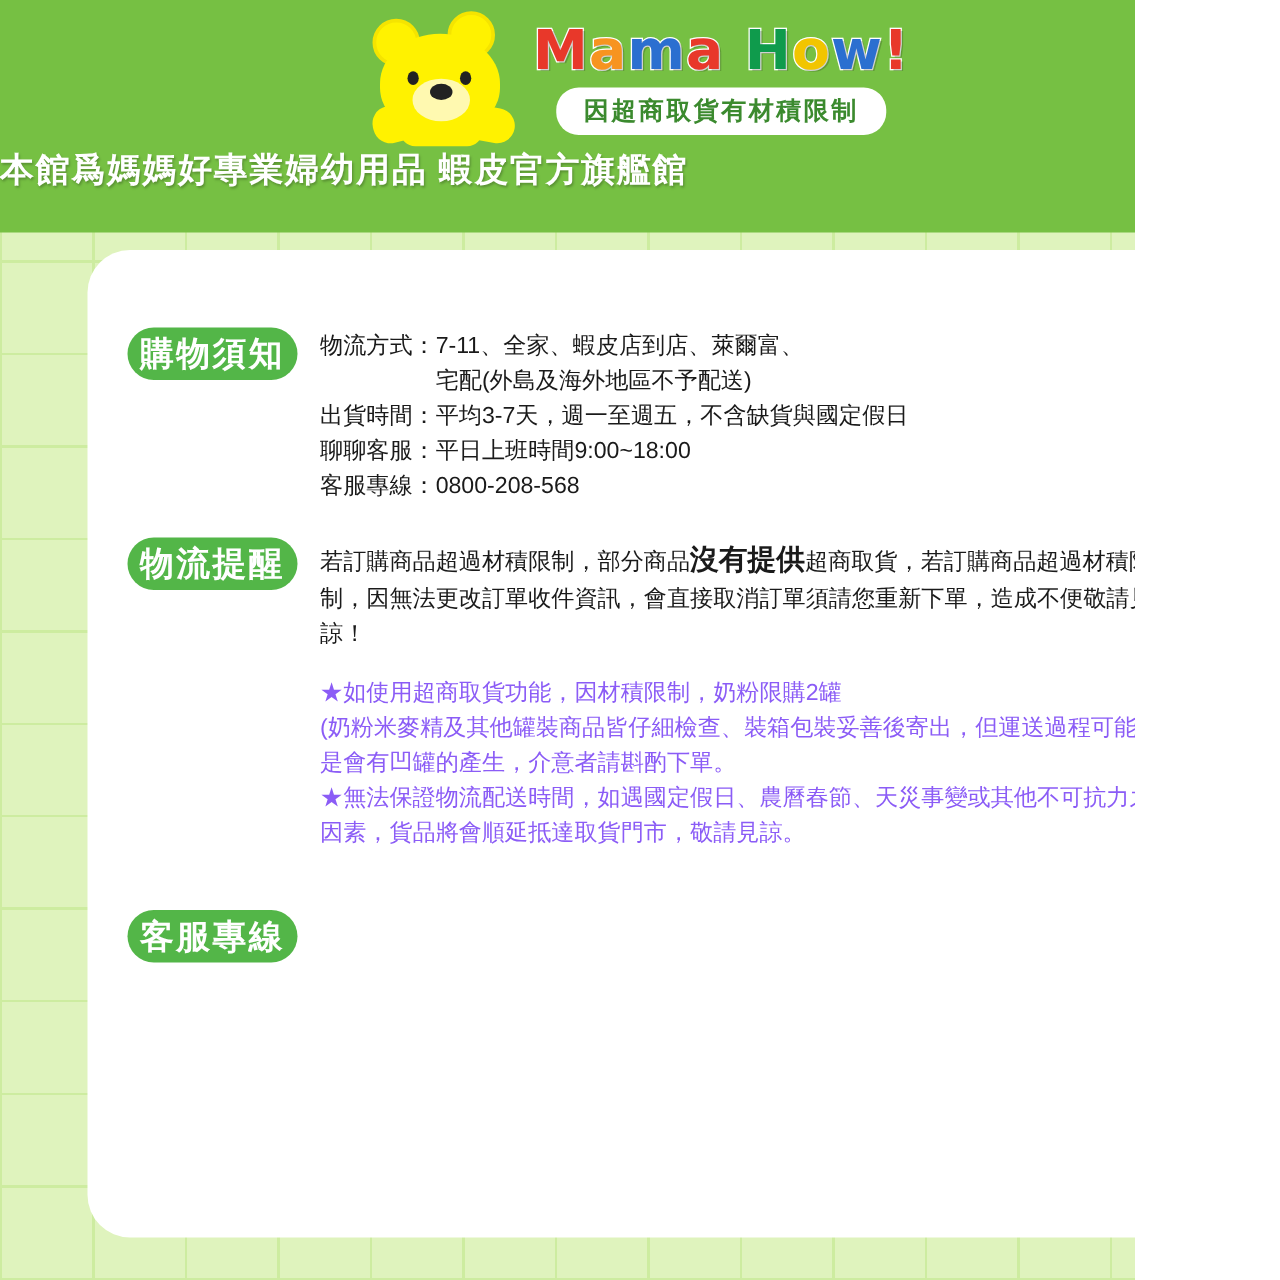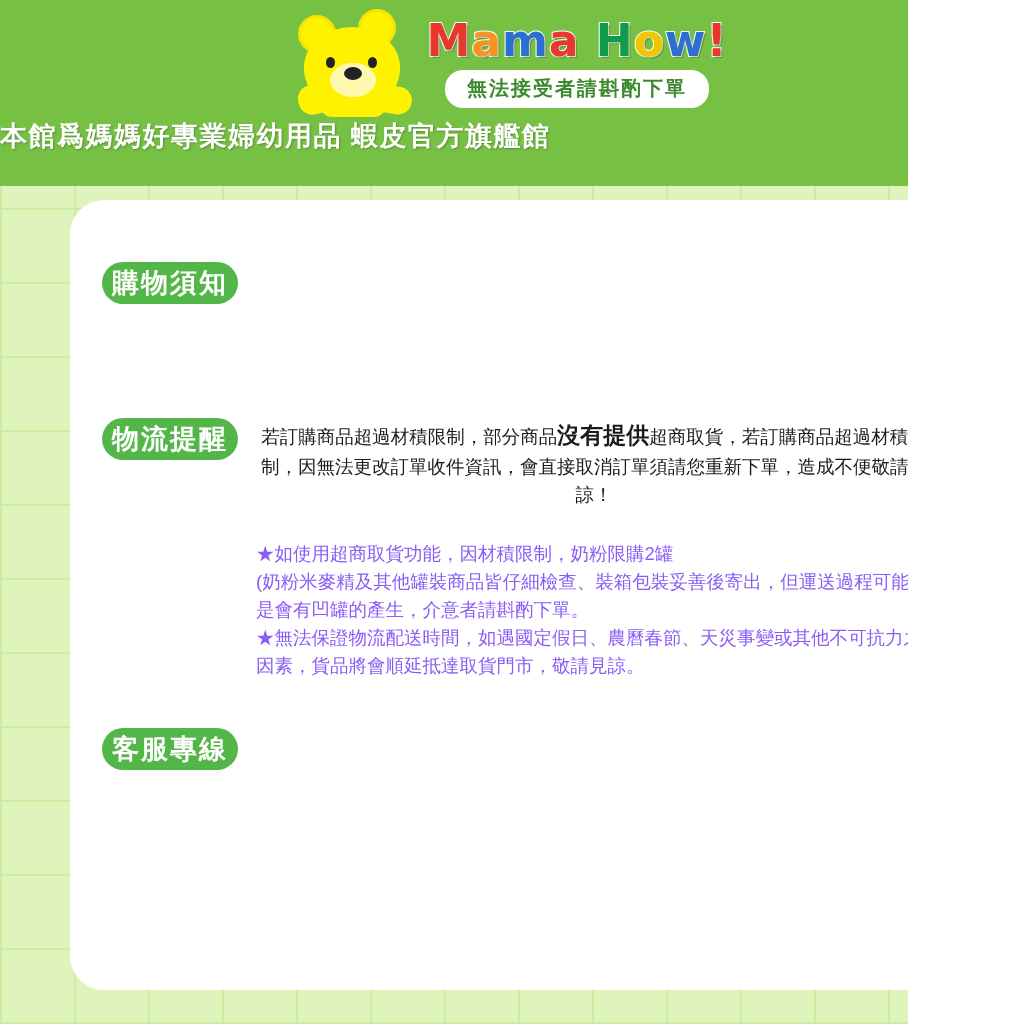--- a/index.html
+++ b/index.html
@@ -189,21 +189,21 @@
     font-size: 18.5px;
     line-height: 1.52;
     white-space: pre-wrap;
   }
   .body-text .big {
     font-size: 23px;
     font-weight: bold;
   }
 
   #sec-0 { left: 32px; top: 62px;  width: 830px; }
-  #sec-1 { left: 32px; top: 218px; width: 830px; text-align: center; }
+  #sec-1 { left: 32px; top: 230px; width: 830px; }
   #block-extra { position: absolute; left: 186px; top: 340px; width: 676px;
                  color: #8b5cf6; font-size: 18.5px; line-height: 1.52; white-space: pre-wrap; }
   #sec-2 { left: 32px; top: 528px; width: 830px; }
 </style>
 </head>
 <body>
 
 <div class="page">
 
   <div class="header">
@@ -220,32 +220,37 @@
         <div class="muzzle"></div>
         <div class="eye l"></div>
         <div class="eye r"></div>
         <div class="nose"></div>
       </div>
 
       <div class="logo-text-wrap">
         <div class="brand">
           <span class="c1">M</span><span class="c2">a</span><span class="c3">m</span><span class="c4">a</span><span>&nbsp;</span><span class="c5">H</span><span class="c6">o</span><span class="c7">w</span><span class="c8">!</span>
         </div>
-        <div class="brand-sub">無法接受者請斟酌下單</div>
+        <div class="brand-sub">因超商取貨有材積限制</div>
       </div>
 
     </div>
 
     <div class="header-title">本館爲媽媽好專業婦幼用品 蝦皮官方旗艦館</div>
   </div>
 
   <div class="card">
 
     <div class="section" id="sec-0">
       <div class="badge">購物須知</div>
+      <div class="body-text">物流方式：7-11、全家、蝦皮店到店、萊爾富、
+　　　　　宅配(外島及海外地區不予配送)
+出貨時間：平均3-7天，週一至週五，不含缺貨與國定假日
+聊聊客服：平日上班時間9:00~18:00
+客服專線：0800-208-568</div>
     </div>
 
     <div class="section" id="sec-1">
       <div class="badge">物流提醒</div>
       <div class="body-text"><span>若訂購商品超過材積限制，部分商品</span><span class="big">沒有提供</span><span>超商取貨，若訂購商品超過材積限制，因無法更改訂單收件資訊，會直接取消訂單須請您重新下單，造成不便敬請見諒！</span></div>
     </div>
 
     <div id="block-extra">★如使用超商取貨功能，因材積限制，奶粉限購2罐
 (奶粉米麥精及其他罐裝商品皆仔細檢查、裝箱包裝妥善後寄出，但運送過程可能還是會有凹罐的產生，介意者請斟酌下單。
 ★無法保證物流配送時間，如遇國定假日、農曆春節、天災事變或其他不可抗力之因素，貨品將會順延抵達取貨門市，敬請見諒。</div>

